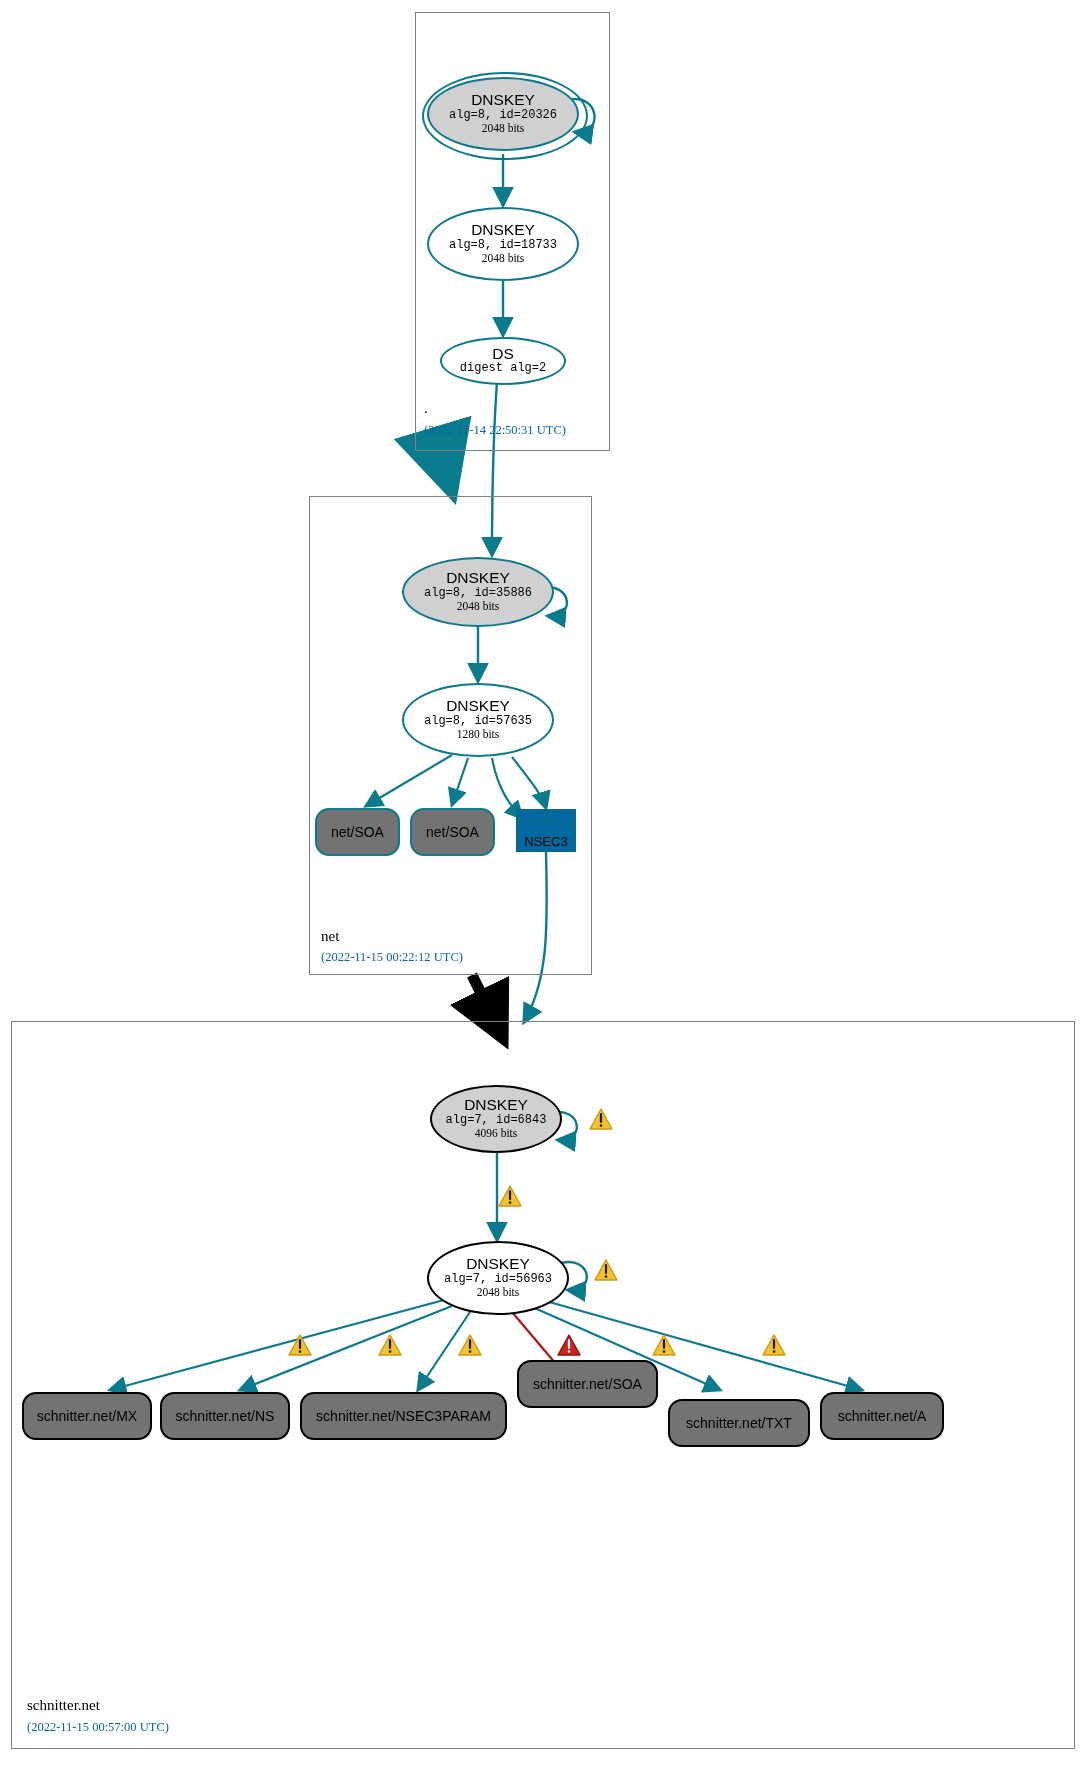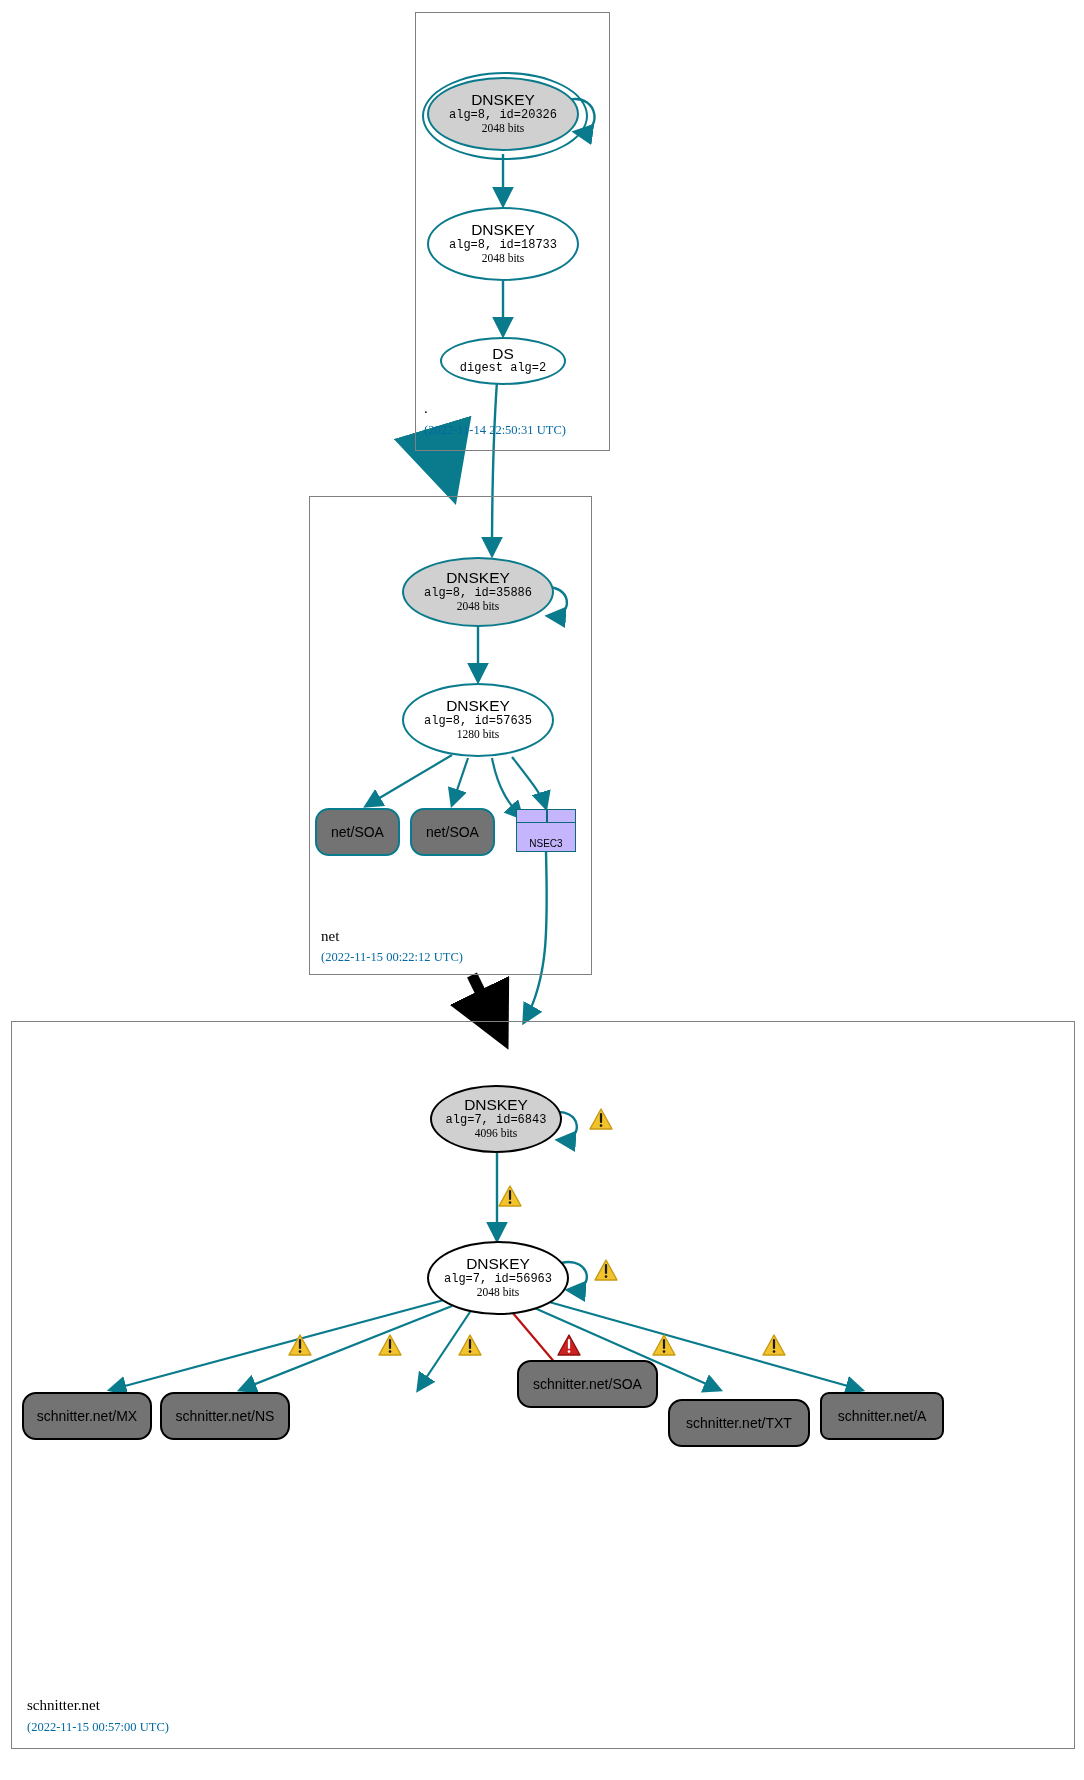--- a/index.html
+++ b/index.html
@@ -22,22 +22,22 @@
   .ellipse.black{border-color:#000000;}
   .dblring{position:absolute;border:2px solid #0a7b8c;border-radius:50%;
            background:transparent;}
   .rrname{font-size:15.5px;line-height:1.05;font-family:"Liberation Sans", sans-serif;}
   .rrsub{font-size:12px;line-height:1.15;font-family:Liberation Mono, monospace;}
   .rrsub2{font-size:11.5px;line-height:1.15;font-family:"Liberation Serif", serif;}
 
   .rrset{border:2px solid #0a7b8c;border-radius:14px;background:#737373;
          font-size:14px;font-family:"Liberation Sans", sans-serif;
          display:flex;align-items:center;justify-content:center;}
-  .nsec3{border:1.5px solid #0a6a78;background:#c4b5fd;
-         font-size:10px;font-family:"Liberation Sans", sans-serif;
+  .nsec3{border:1.5px solid #0a6a78;background:#0369a1;
+         font-size:13px;font-family:"Liberation Sans", sans-serif;
          display:flex;align-items:flex-end;justify-content:center;
          padding-bottom:2px;box-sizing:border-box;position:absolute;}
   .nsec3 .hdr{position:absolute;left:0;top:0;width:100%;height:13px;
               border-bottom:1.5px solid #0a6a78;box-sizing:border-box;}
   .nsec3 .hdrdiv{position:absolute;left:50%;top:0;width:1.5px;height:13px;
               background:#0a6a78;}
 </style>
 </head>
 <body>
 
@@ -159,27 +159,30 @@
     <span class="rrsub">alg=7, id=56963</span>
     <span class="rrsub2">2048 bits</span>
   </div>
 
   <div class="rrset black" style="position:absolute;left:22px;top:1392px;width:126px;height:44px;border-color:#000;">
     <span>schnitter.net/MX</span>
   </div>
   <div class="rrset" style="position:absolute;left:160px;top:1392px;width:126px;height:44px;border-color:#000;">
     <span>schnitter.net/NS</span>
   </div>
+  <div class="rrset" style="position:absolute;left:300px;top:1392px;width:203px;height:44px;border-color:#000;">
+    <span>schnitter.net/NSEC3PARAM</span>
+  </div>
   <div class="rrset" style="position:absolute;left:517px;top:1360px;width:137px;height:44px;border-color:#000;">
     <span>schnitter.net/SOA</span>
   </div>
   <div class="rrset" style="position:absolute;left:668px;top:1392px;width:138px;height:44px;border-color:#000;margin-top:7px;">
     <span>schnitter.net/TXT</span>
   </div>
-  <div class="rrset" style="position:absolute;left:820px;top:1392px;width:120px;height:44px;border-color:#000;border-radius:9px;">
+  <div class="rrset" style="position:absolute;left:820px;top:1392px;width:120px;height:44px;border-color:#000;">
     <span>schnitter.net/A</span>
   </div>
 
   <svg xmlns="http://www.w3.org/2000/svg">
     <defs>
       <g id="wtri">
         <path d="M12,1 L23,21 L1,21 Z" fill="#f2c32c" stroke="#c99a10" stroke-width="1.4" stroke-linejoin="round"></path>
         <path d="M12,6 L12,14" stroke="#1a1a1a" stroke-width="2.2" stroke-linecap="round"></path>
         <circle cx="12" cy="17.6" r="1.3" fill="#1a1a1a"></circle>
       </g>

